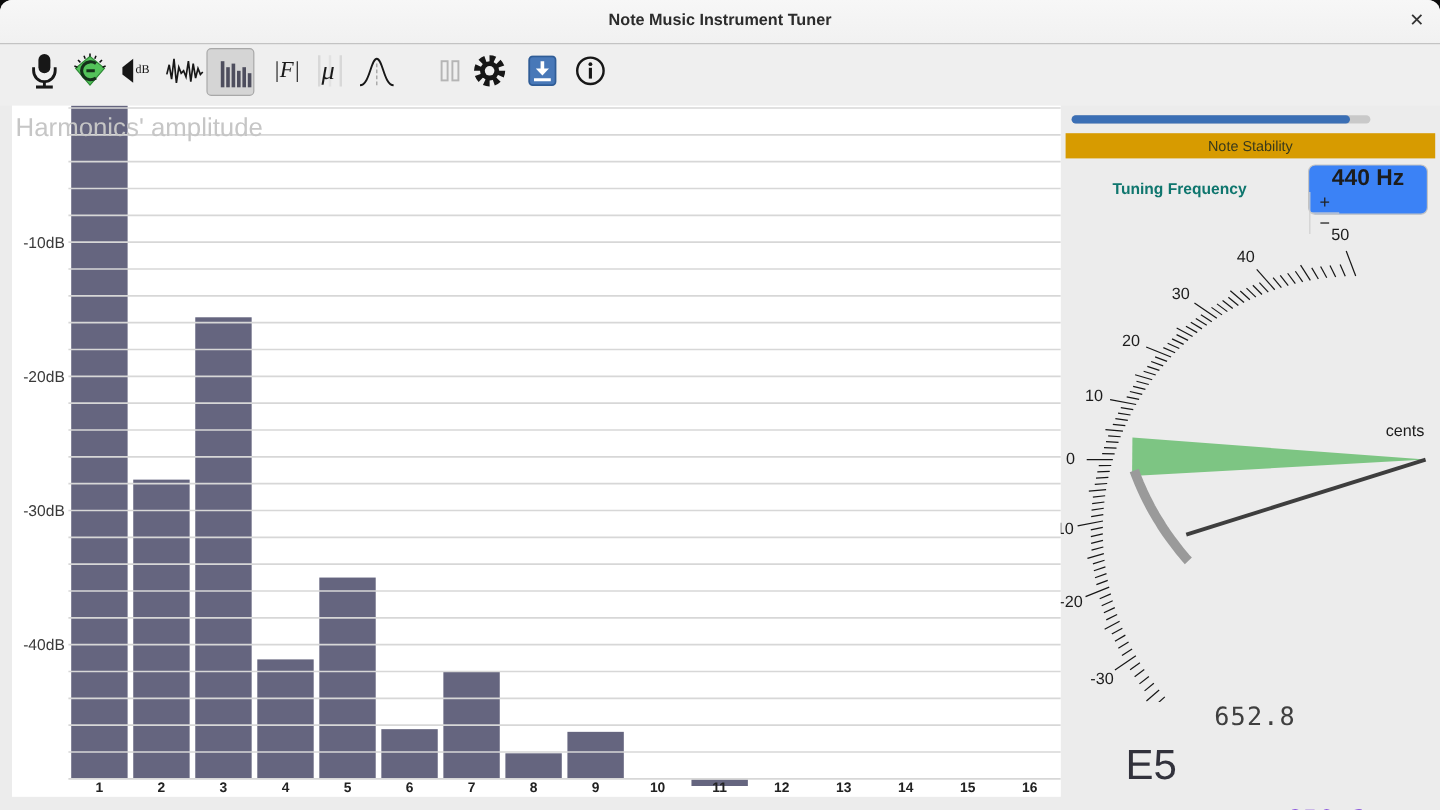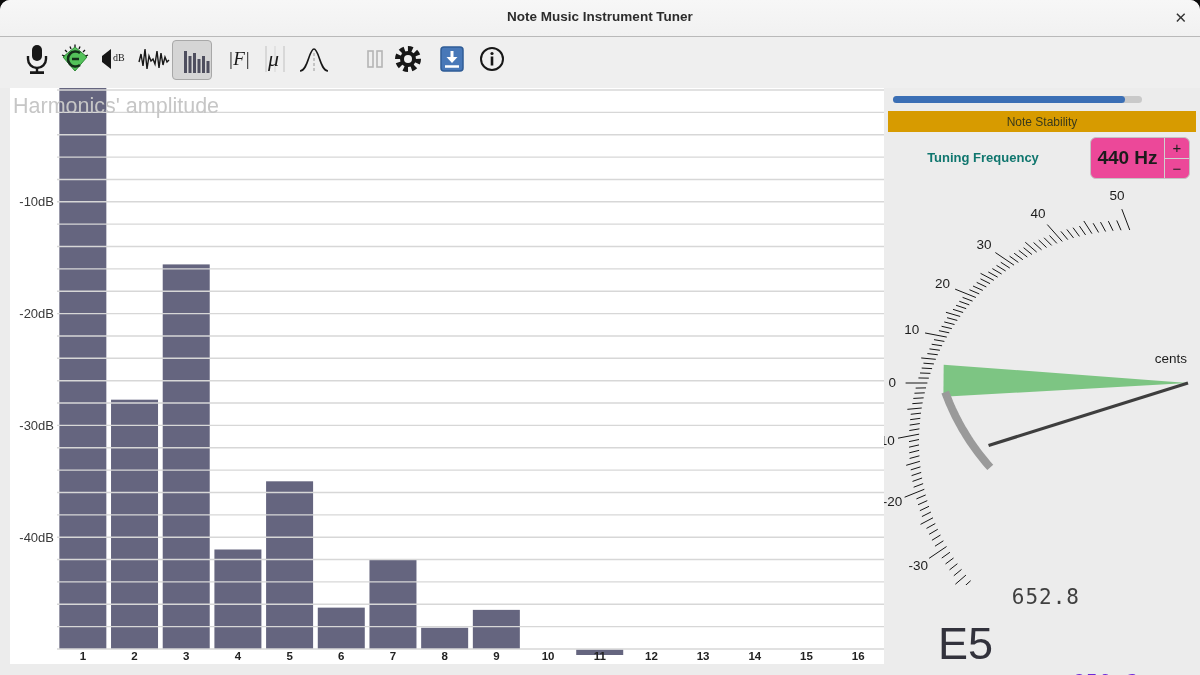--- a/index.html
+++ b/index.html
@@ -18,28 +18,28 @@
   .txt-icon{font-family:"Liberation Serif",serif;font-style:italic;font-size:19px;color:#1a1a1a;}
 
   
   #chart{position:absolute;left:10px;top:88px;width:874px;height:576px;background:#ffffff;}
 
   
   #progress{position:absolute;left:893px;top:96px;width:249px;height:7px;background:#c9c9c9;border-radius:4px;}
   #progress-fill{height:7px;background:#3b6fb5;border-radius:4px;border-top:1px solid #2a5档;box-sizing:border-box;}
   #stability-banner{position:absolute;left:888px;top:111px;width:308px;height:21px;background:#d79b00;color:#3a3a1a;font-size:12px;display:flex;align-items:center;justify-content:center;}
   #tuning-label{position:absolute;left:883px;top:150px;width:200px;text-align:center;font-size:13px;font-weight:bold;color:#0f766e;}
-  #spinbox{position:absolute;left:1090px;top:137px;width:98px;height:40px;background:#ec4899;border:1px solid #c3c3c3;border-radius:6px;display:flex;}
+  #spinbox{position:absolute;left:1090px;top:137px;width:98px;height:40px;background:#3b82f6;border:1px solid #c3c3c3;border-radius:6px;display:flex;flex-direction:column;}
   #spin-value{flex:1;display:flex;align-items:center;justify-content:center;font-size:19px;font-weight:bold;color:#1c1c1c;}
   #spin-buttons{width:24px;border-left:1px solid #d0d0d0;display:flex;flex-direction:column;}
   .spin-b{flex:1;display:flex;align-items:center;justify-content:center;font-size:15px;color:#222;}
   #spin-plus{border-bottom:1px solid #d0d0d0;}
   #dial{position:absolute;left:884px;top:180px;width:316px;height:405px;}
   #freq-detected{position:absolute;left:1000px;top:585px;width:80px;font-family:"DejaVu Sans Mono",monospace;font-size:21px;letter-spacing:1px;color:#3f3f3f;text-align:right;}
-  #note-name{position:absolute;left:938px;top:618px;font-size:45px;color:#32323c;}
+  #note-name{position:absolute;left:938px;top:618px;font-size:35px;color:#32323c;}
   #freq-target{position:absolute;left:1072px;top:627px;width:90px;font-family:"DejaVu Sans Mono",monospace;font-size:21px;letter-spacing:1px;color:#6d28d9;margin-top:44px;}
 </style>
 </head>
 <body>
 
 <div id="window">
 
   <div id="titlebar">
     <div id="title">Note Music Instrument Tuner</div>
     <div id="close-btn">✕</div>

